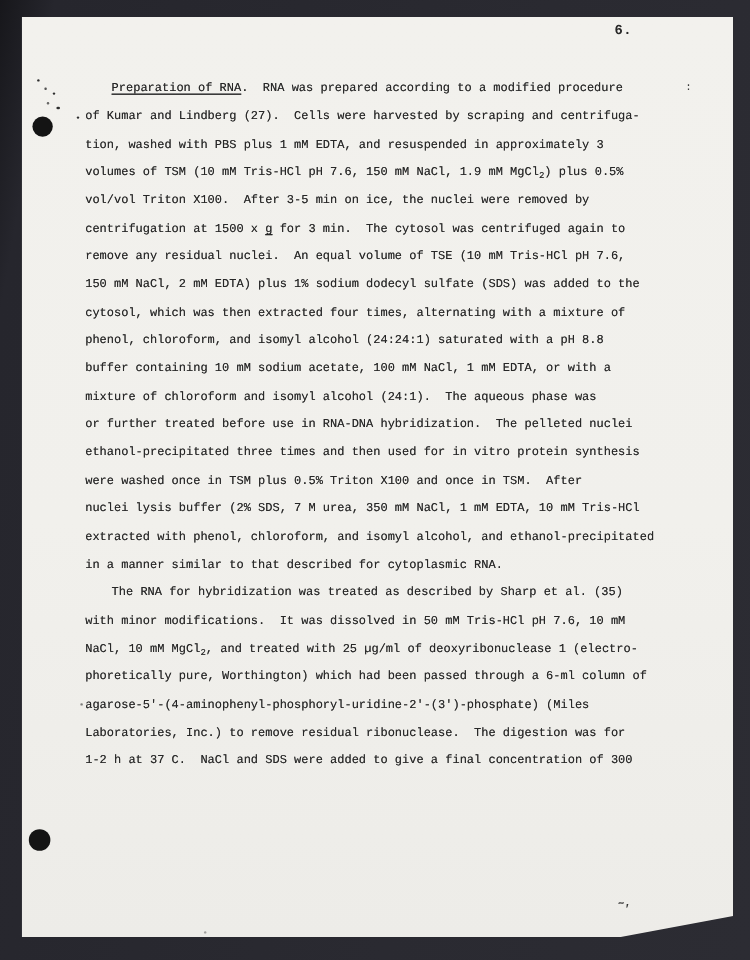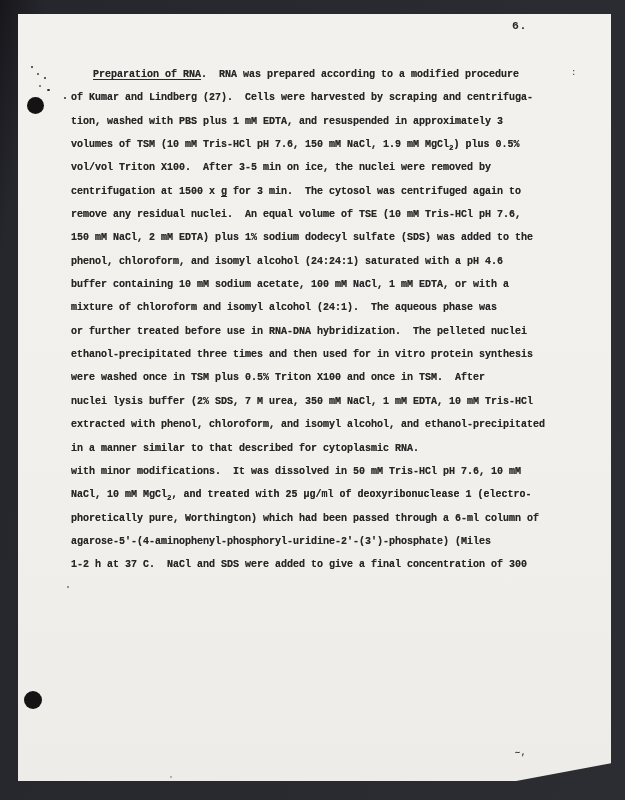--- a/index.html
+++ b/index.html
@@ -41,21 +41,20 @@
     position: absolute;
     left: 53px; top: 49px;
     width: 500px;
   }
   .line {
     height: 23.35px;
     line-height: 23.35px;
     font-size: 10px;
     white-space: pre;
     text-shadow: 0 0 0.5px rgba(45,45,45,0.65);
-    font-weight: bold;
   }
   .line.indent { padding-left: 22px; }
   .u { text-decoration: underline; text-underline-offset: 2px; }
   .sub { font-size: 7.5px; vertical-align: -2.5px; }
   .hole-punch {
     position: absolute;
     background: var(--hole_punch);
     border-radius: 50%;
   }
   .hole-top { left: 9px; top: 83px; width: 17px; height: 17px; }
@@ -82,33 +81,36 @@
 
     <div class="text-block">
         <div class="line indent"><span class="u">Preparation of RNA</span><span>.  RNA was prepared according to a modified procedure</span></div>
         <div class="line"><span>of Kumar and Lindberg (27).  Cells were harvested by scraping and centrifuga-</span></div>
         <div class="line"><span>tion, washed with PBS plus 1 mM EDTA, and resuspended in approximately 3</span></div>
         <div class="line"><span>volumes of TSM (10 mM Tris-HCl pH 7.6, 150 mM NaCl, 1.9 mM MgCl</span><span class="sub">2</span><span>) plus 0.5%</span></div>
         <div class="line"><span>vol/vol Triton X100.  After 3-5 min on ice, the nuclei were removed by</span></div>
         <div class="line"><span>centrifugation at 1500 x </span><span class="u">g</span><span> for 3 min.  The cytosol was centrifuged again to</span></div>
         <div class="line"><span>remove any residual nuclei.  An equal volume of TSE (10 mM Tris-HCl pH 7.6,</span></div>
         <div class="line"><span>150 mM NaCl, 2 mM EDTA) plus 1% sodium dodecyl sulfate (SDS) was added to the</span></div>
-        <div class="line"><span>phenol, chloroform, and isomyl alcohol (24:24:1) saturated with a pH 4.6</span></div>
+        <div class="line"><span>cytosol, which was then extracted four times, alternating with a mixture of</span></div>
+        <div class="line"><span>phenol, chloroform, and isomyl alcohol (24:24:1) saturated with a pH 8.8</span></div>
         <div class="line"><span>buffer containing 10 mM sodium acetate, 100 mM NaCl, 1 mM EDTA, or with a</span></div>
         <div class="line"><span>mixture of chloroform and isomyl alcohol (24:1).  The aqueous phase was</span></div>
         <div class="line"><span>or further treated before use in RNA-DNA hybridization.  The pelleted nuclei</span></div>
         <div class="line"><span>ethanol-precipitated three times and then used for in vitro protein synthesis</span></div>
         <div class="line"><span>were washed once in TSM plus 0.5% Triton X100 and once in TSM.  After</span></div>
         <div class="line"><span>nuclei lysis buffer (2% SDS, 7 M urea, 350 mM NaCl, 1 mM EDTA, 10 mM Tris-HCl</span></div>
         <div class="line"><span>extracted with phenol, chloroform, and isomyl alcohol, and ethanol-precipitated</span></div>
         <div class="line"><span>in a manner similar to that described for cytoplasmic RNA.</span></div>
+        <div class="line indent"><span>The RNA for hybridization was treated as described by Sharp et al. (35)</span></div>
         <div class="line"><span>with minor modifications.  It was dissolved in 50 mM Tris-HCl pH 7.6, 10 mM</span></div>
         <div class="line"><span>NaCl, 10 mM MgCl</span><span class="sub">2</span><span>, and treated with 25 µg/ml of deoxyribonuclease 1 (electro-</span></div>
         <div class="line"><span>phoretically pure, Worthington) which had been passed through a 6-ml column of</span></div>
         <div class="line"><span>agarose-5'-(4-aminophenyl-phosphoryl-uridine-2'-(3')-phosphate) (Miles</span></div>
+        <div class="line"><span>Laboratories, Inc.) to remove residual ribonuclease.  The digestion was for</span></div>
         <div class="line"><span>1-2 h at 37 C.  NaCl and SDS were added to give a final concentration of 300</span></div>
       </div>
 
     <div class="hole-punch hole-top"></div>
     <div class="hole-punch hole-bottom"></div>
 
     <div class="speck" style="left:13px; top:52px; width:2px; height:2px;"></div>
     <div class="speck" style="left:19px; top:59px; width:1.5px; height:1.5px; opacity:.8;"></div>
     <div class="speck" style="left:26px; top:63px; width:2px; height:2px;"></div>
     <div class="speck" style="left:21px; top:71px; width:1.5px; height:2px; opacity:.7;"></div>

